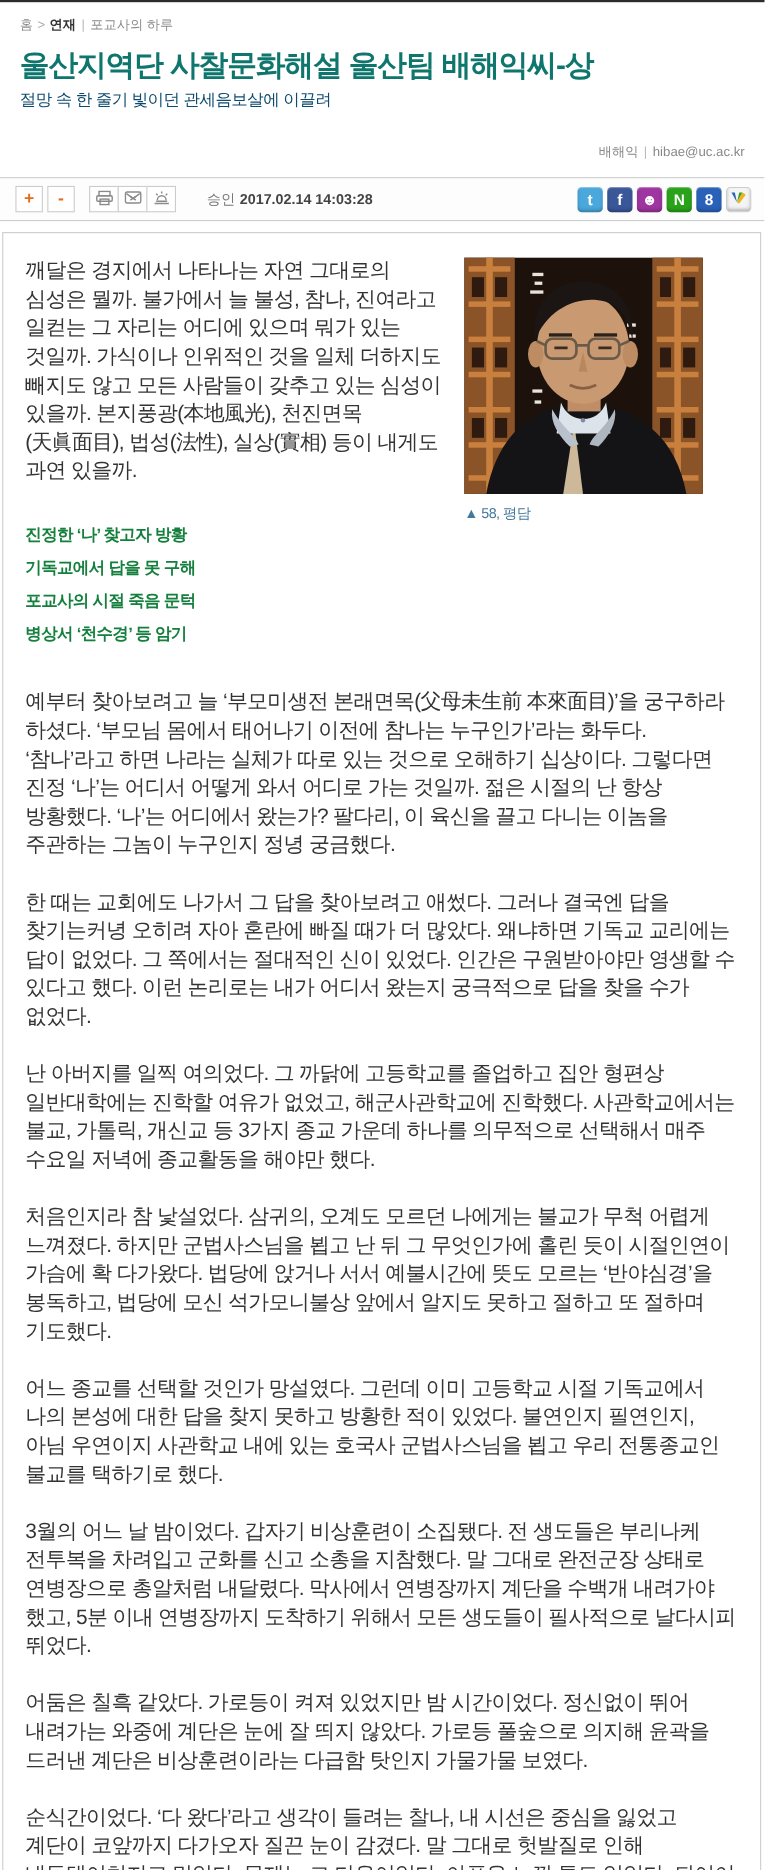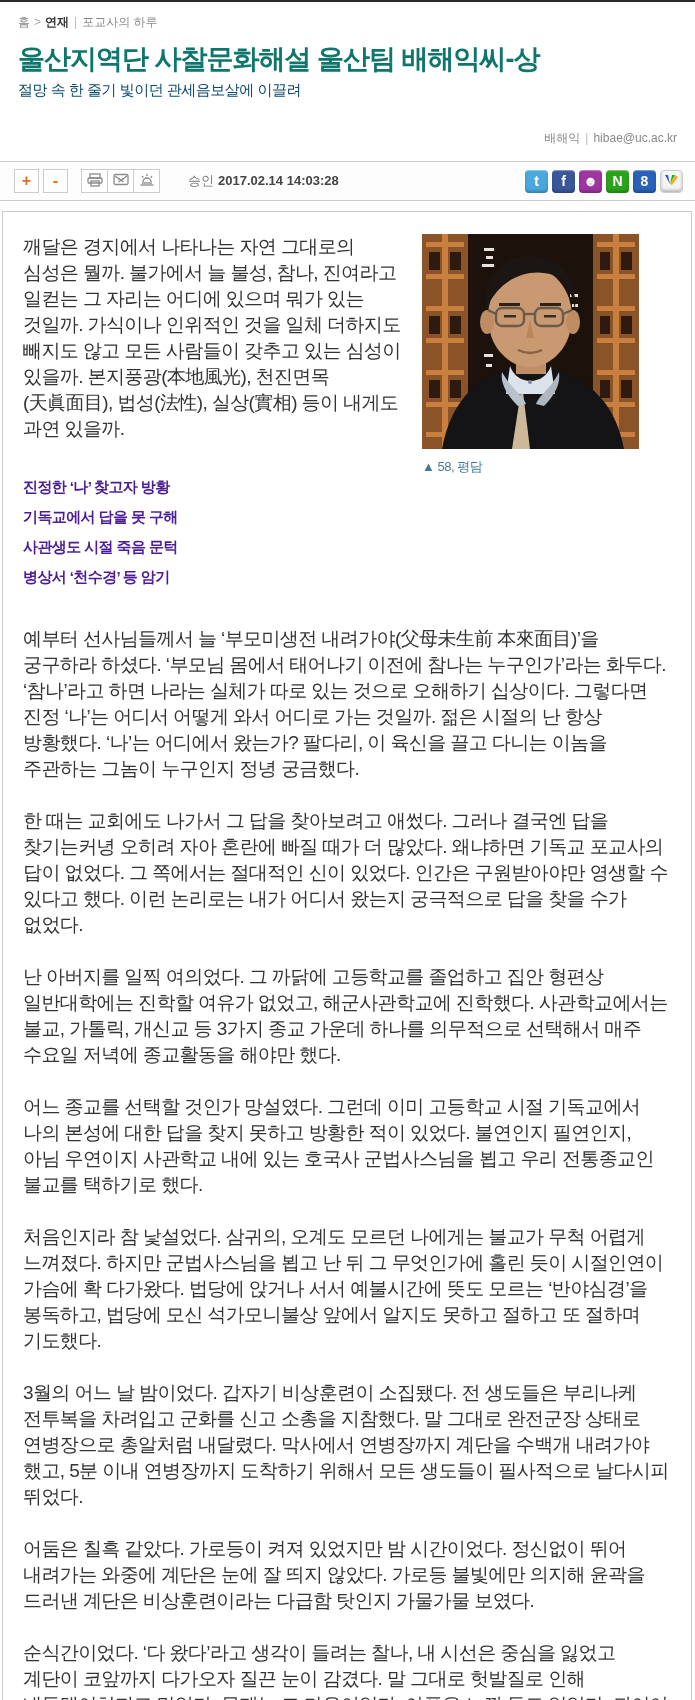--- a/index.html
+++ b/index.html
@@ -70,21 +70,21 @@
   .figure { float:right; width:249px; margin:0 0 4px 16px; }
   .figure svg { display:block; width:217px; height:215px; }
   .figure-caption { margin-top:9px; font-size:13px; color:#44789c; letter-spacing:-0.5px; }
   .para {
     font-size:19px; line-height:26px; color:#333;
     letter-spacing:-0.6px;
     margin-bottom:26px;
     word-break:keep-all;
   }
   .pullquote {
-    font-size:15px; font-weight:bold; color:#4c1d95;
+    font-size:15px; font-weight:bold; color:#15803d;
     line-height:30px; letter-spacing:-0.6px;
     margin:30px 0 34px 0;
   }
   .signature { font-size:15px; line-height:26px; color:#333; letter-spacing:-0.5px; margin-bottom:40px; }
 </style>
 </head>
 <body>
 
 <div class="header">
   <div class="breadcrumb">
@@ -249,28 +249,28 @@
       </svg>
     </span>
     <figcaption class="figure-caption">▲ 58, 평담</figcaption>
   </figure>
 
   <p class="para">깨달은 경지에서 나타나는 자연 그대로의 심성은 뭘까. 불가에서 늘 불성, 참나, 진여라고 일컫는 그 자리는 어디에 있으며 뭐가 있는 것일까. 가식이나 인위적인 것을 일체 더하지도 빼지도 않고 모든 사람들이 갖추고 있는 심성이 있을까. 본지풍광(本地風光), 천진면목(天眞面目), 법성(法性), 실상(實相) 등이 내게도 과연 있을까.</p>
 
   <div class="pullquote">
     <div>진정한 ‘나’ 찾고자 방황</div>
     <div>기독교에서 답을 못 구해</div>
-    <div>사관생도 시절 죽음 문턱</div>
+    <div>포교사의 시절 죽음 문턱</div>
     <div>병상서 ‘천수경’ 등 암기</div>
   </div>
 
-  <p class="para">예부터 선사님들께서 늘 ‘부모미생전 내려가야(父母未生前 本來面目)’을 궁구하라 하셨다. ‘부모님 몸에서 태어나기 이전에 참나는 누구인가’라는 화두다. ‘참나’라고 하면 나라는 실체가 따로 있는 것으로 오해하기 십상이다. 그렇다면 진정 ‘나’는 어디서 어떻게 와서 어디로 가는 것일까. 젊은 시절의 난 항상 방황했다. ‘나’는 어디에서 왔는가? 팔다리, 이 육신을 끌고 다니는 이놈을 주관하는 그놈이 누구인지 정녕 궁금했다.</p>
-  <p class="para">한 때는 교회에도 나가서 그 답을 찾아보려고 애썼다. 그러나 결국엔 답을 찾기는커녕 오히려 자아 혼란에 빠질 때가 더 많았다. 왜냐하면 기독교 포교사의 답이 없었다. 그 쪽에서는 절대적인 신이 있었다. 인간은 구원받아야만 영생할 수 있다고 했다. 이런 논리로는 내가 어디서 왔는지 궁극적으로 답을 찾을 수가 없었다.</p>
+  <p class="para">예부터 찾아보려고 늘 ‘부모미생전 본래면목(父母未生前 本來面目)’을 궁구하라 하셨다. ‘부모님 몸에서 태어나기 이전에 참나는 누구인가’라는 화두다. ‘참나’라고 하면 나라는 실체가 따로 있는 것으로 오해하기 십상이다. 그렇다면 진정 ‘나’는 어디서 어떻게 와서 어디로 가는 것일까. 젊은 시절의 난 항상 방황했다. ‘나’는 어디에서 왔는가? 팔다리, 이 육신을 끌고 다니는 이놈을 주관하는 그놈이 누구인지 정녕 궁금했다.</p>
+  <p class="para">한 때는 교회에도 나가서 그 답을 찾아보려고 애썼다. 그러나 결국엔 답을 찾기는커녕 오히려 자아 혼란에 빠질 때가 더 많았다. 왜냐하면 기독교 교리에는 답이 없었다. 그 쪽에서는 절대적인 신이 있었다. 인간은 구원받아야만 영생할 수 있다고 했다. 이런 논리로는 내가 어디서 왔는지 궁극적으로 답을 찾을 수가 없었다.</p>
   <p class="para">난 아버지를 일찍 여의었다. 그 까닭에 고등학교를 졸업하고 집안 형편상 일반대학에는 진학할 여유가 없었고, 해군사관학교에 진학했다. 사관학교에서는 불교, 가톨릭, 개신교 등 3가지 종교 가운데 하나를 의무적으로 선택해서 매주 수요일 저녁에 종교활동을 해야만 했다.</p>
+  <p class="para">처음인지라 참 낯설었다. 삼귀의, 오계도 모르던 나에게는 불교가 무척 어렵게 느껴졌다. 하지만 군법사스님을 뵙고 난 뒤 그 무엇인가에 홀린 듯이 시절인연이 가슴에 확 다가왔다. 법당에 앉거나 서서 예불시간에 뜻도 모르는 ‘반야심경’을 봉독하고, 법당에 모신 석가모니불상 앞에서 알지도 못하고 절하고 또 절하며 기도했다.</p>
   <p class="para">어느 종교를 선택할 것인가 망설였다. 그런데 이미 고등학교 시절 기독교에서 나의 본성에 대한 답을 찾지 못하고 방황한 적이 있었다. 불연인지 필연인지, 아님 우연이지 사관학교 내에 있는 호국사 군법사스님을 뵙고 우리 전통종교인 불교를 택하기로 했다.</p>
-  <p class="para">처음인지라 참 낯설었다. 삼귀의, 오계도 모르던 나에게는 불교가 무척 어렵게 느껴졌다. 하지만 군법사스님을 뵙고 난 뒤 그 무엇인가에 홀린 듯이 시절인연이 가슴에 확 다가왔다. 법당에 앉거나 서서 예불시간에 뜻도 모르는 ‘반야심경’을 봉독하고, 법당에 모신 석가모니불상 앞에서 알지도 못하고 절하고 또 절하며 기도했다.</p>
   <p class="para">3월의 어느 날 밤이었다. 갑자기 비상훈련이 소집됐다. 전 생도들은 부리나케 전투복을 차려입고 군화를 신고 소총을 지참했다. 말 그대로 완전군장 상태로 연병장으로 총알처럼 내달렸다. 막사에서 연병장까지 계단을 수백개 내려가야 했고, 5분 이내 연병장까지 도착하기 위해서 모든 생도들이 필사적으로 날다시피 뛰었다.</p>
-  <p class="para">어둠은 칠흑 같았다. 가로등이 켜져 있었지만 밤 시간이었다. 정신없이 뛰어 내려가는 와중에 계단은 눈에 잘 띄지 않았다. 가로등 불빛에만 의지해 윤곽을 드러낸 계단은 비상훈련이라는 다급함 탓인지 가물가물 보였다.</p>
+  <p class="para">어둠은 칠흑 같았다. 가로등이 켜져 있었지만 밤 시간이었다. 정신없이 뛰어 내려가는 와중에 계단은 눈에 잘 띄지 않았다. 가로등 풀숲으로 의지해 윤곽을 드러낸 계단은 비상훈련이라는 다급함 탓인지 가물가물 보였다.</p>
   <p class="para">순식간이었다. ‘다 왔다’라고 생각이 들려는 찰나, 내 시선은 중심을 잃었고 계단이 코앞까지 다가오자 질끈 눈이 감겼다. 말 그대로 헛발질로 인해 내동댕이쳐지고 말았다. 문제는 그 다음이었다. 아픔을 느낄 틈도 없었다. 뒤이어 계단을 뛰어내려오던 생도들은 쓰러진 나를 발견하지 못하고 수도 없이 내 몸을 짓밟고 지나갔다. 온몸이 피투성이가 됐다. 가까스로 계단을 벗어나 풀숲으로 피해 얼굴과 등줄기에서 흘러내린 선혈을 팔소매로 훔쳤고, 이내 정신을 잃고 말았다.</p>
 
   <p class="signature">배해익 울산지역단 사찰문화해설 울산팀 hibae@uc.ac.kr</p>
 
 </div>
 
 </body></html>

